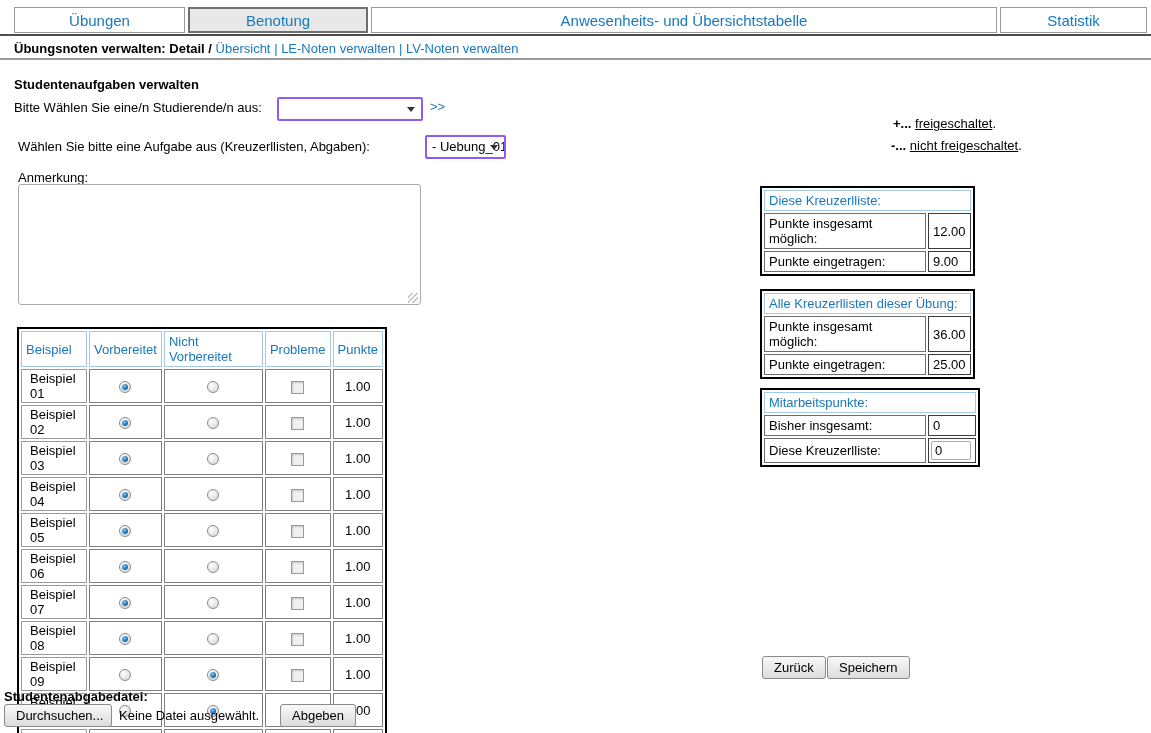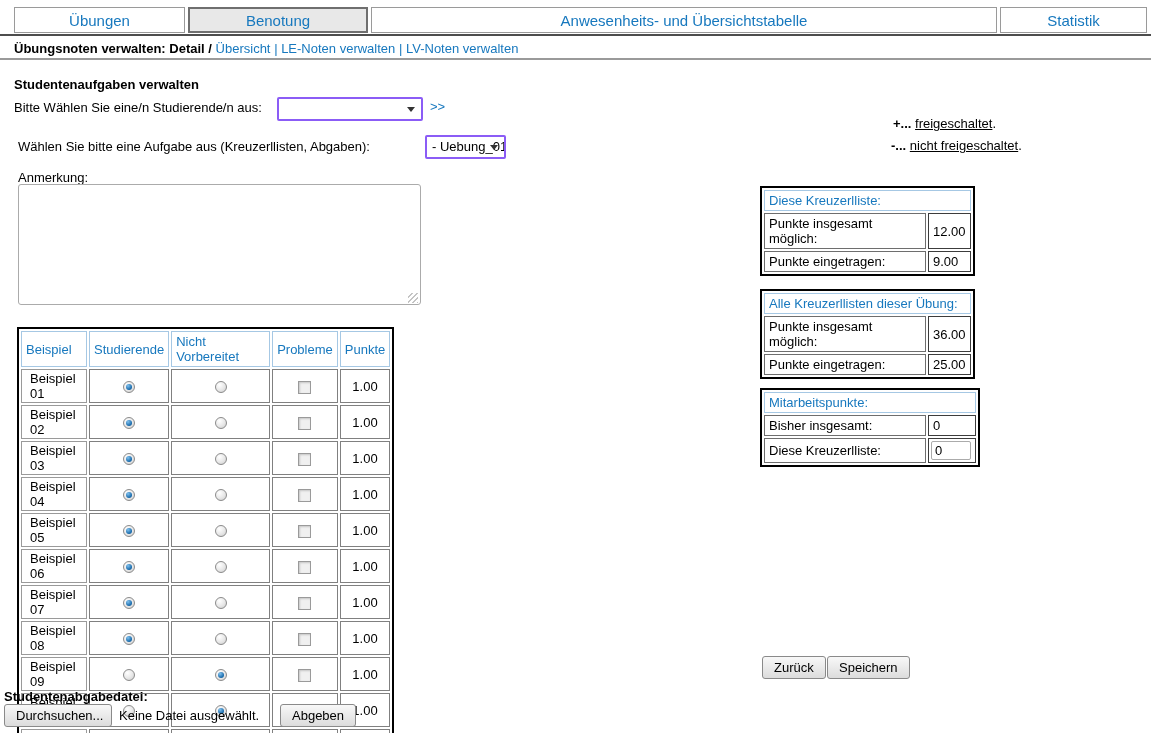--- a/index.html
+++ b/index.html
@@ -135,21 +135,21 @@
   </div>
 
   <div class="abs" style="left:18px;top:170px;">Anmerkung:</div>
   <textarea class="note-area" style=""></textarea>
   <div class="resize-grip"></div>
 
   <table class="maintable">
     <thead id="assignments-head">
         <tr>
           <th>Beispiel</th>
-          <th>Studierende</th>
+          <th>Vorbereitet</th>
           <th>Nicht Vorbereitet</th>
           <th>Probleme</th>
           <th>Punkte</th>
         </tr>
       </thead>
     <tbody id="assignments-body">
         <tr>
           <td class="label-cell">Beispiel 01</td>
           <td class="radio-cell"><span class="radio checked"></span></td>
           <td class="radio-cell"><span class="radio"></span></td>

